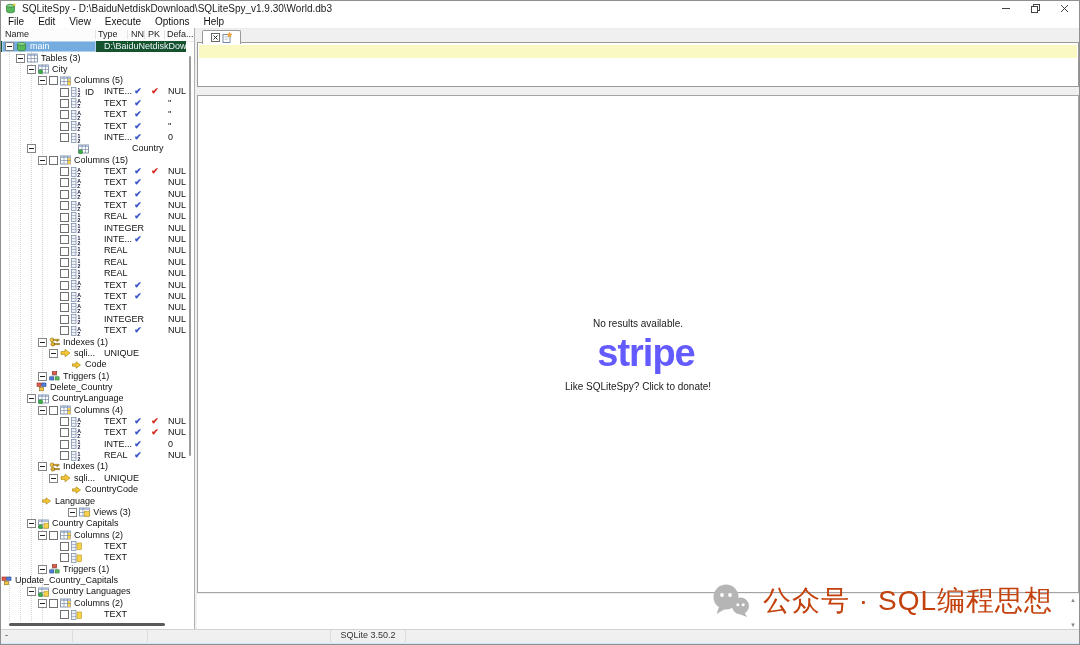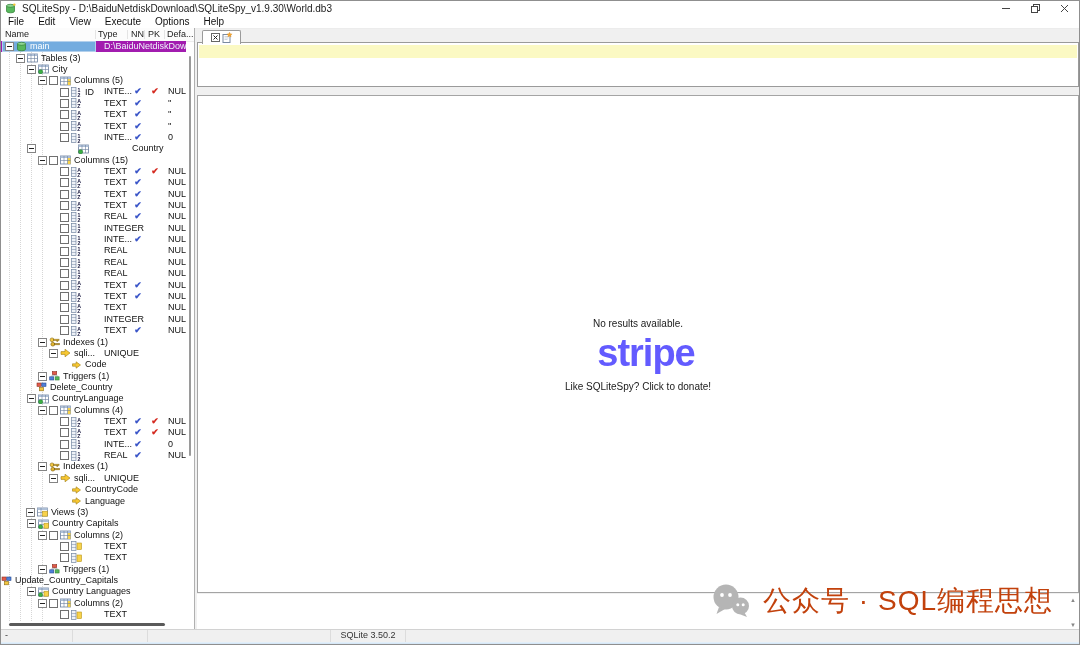--- a/index.html
+++ b/index.html
@@ -25,21 +25,21 @@
   .ncell{position:relative;display:flex;align-items:center;height:100%;z-index:1;}
   .exp{width:9px;height:9px;border:1px solid #848484;background:#fff;box-sizing:border-box;position:relative;flex:none;margin-right:2px;}
   .exp::after{content:"";position:absolute;left:1px;top:3px;width:5px;height:1px;background:#222;}
   .cb{width:9px;height:9px;border:1px solid #707070;background:#fff;box-sizing:border-box;flex:none;margin-right:2px;}
   .ticon{width:13px;height:11px;flex:none;margin-right:1px;display:flex;align-items:center;}
   .tlabel{white-space:nowrap;line-height:11px;}
   .c-type{position:absolute;left:103px;top:0;width:89px;height:100%;line-height:11.37px;overflow:hidden;white-space:nowrap;z-index:1;}
   .c-nn{position:absolute;left:128px;top:0;width:18px;text-align:center;color:#3a55c8;font-weight:bold;line-height:11.37px;z-index:1;}
   .c-pk{position:absolute;left:145px;top:0;width:18px;text-align:center;color:#d42a20;font-weight:bold;line-height:11.37px;z-index:1;}
   .c-def{position:absolute;left:167px;top:0;width:26px;line-height:11.37px;white-space:nowrap;overflow:hidden;z-index:1;}
-  .trow.sel{background:#a21caf;color:#fff;}
+  .trow.sel{background:#14532d;color:#fff;}
   .trow.sel .c-type{color:#eef4fb;}
   .selbg{position:absolute;left:1px;top:0;width:94px;height:100%;background:#74acdf;border:1px solid #b3d0ec;box-sizing:border-box;z-index:0;}
   .vthumb{position:absolute;left:188px;top:28px;width:2px;height:400px;background:#9a9a9a;border-radius:1px;}
   .hthumb{position:absolute;left:8px;top:595px;width:156px;height:3px;background:#5a5a5a;border-radius:2px;}
   
   .tab{position:absolute;left:201px;top:29px;width:37px;height:13px;background:#fff;border:1px solid #9a9a9a;border-bottom:none;border-radius:2px 2px 0 0;display:flex;align-items:center;justify-content:center;gap:2px;z-index:2;}
   .tabline{position:absolute;left:196px;top:41px;right:0;height:1px;background:#9a9a9a;z-index:1;}
   .editor{position:absolute;left:196px;top:42px;right:0;height:44px;background:#fff;border:1px solid #9a9a9a;border-top:none;box-sizing:border-box;}
   .cur-line{margin:2px 1px 0 1px;height:13px;background:#fbf9c3;}
   .results{position:absolute;left:196px;top:94px;right:0;height:498px;background:#fff;border:1px solid #a4a4a4;box-sizing:border-box;text-align:center;}
@@ -719,31 +719,31 @@
           <div class="ncell" style="padding-left: 70px;">
             <div class="ticon">
               <svg width="11" height="10" viewBox="0 0 11 10">
                 <path d="M1.5 3.8h3.6V1.8L9.5 5 5.1 8.2V6.2H1.5z" fill="#f8c832" stroke="#9c7a10" stroke-width=".6"></path>
               </svg>
             </div>
             <div class="tlabel">CountryCode</div>
           </div>
         </div>
         <div class="trow">
-          <div class="ncell" style="padding-left: 70px;">
+          <div class="ncell" style="padding-left: 40px;">
             <div class="ticon">
               <svg width="11" height="10" viewBox="0 0 11 10">
                 <path d="M1.5 3.8h3.6V1.8L9.5 5 5.1 8.2V6.2H1.5z" fill="#f8c832" stroke="#9c7a10" stroke-width=".6"></path>
               </svg>
             </div>
             <div class="tlabel">Language</div>
           </div>
         </div>
         <div class="trow">
-          <div class="ncell" style="padding-left: 25px;">
+          <div class="ncell" style="padding-left: 12px; justify-content: center;">
             <div class="exp"></div>
             <div class="ticon">
               <svg width="11" height="10" viewBox="0 0 11 10">
                 <rect x=".5" y="1" width="10" height="8" fill="#fff" stroke="#6b7f9e" stroke-width=".8"></rect>
                 <rect x=".5" y="1" width="10" height="2" fill="#aebfd6"></rect>
                 <path d="M4 1v8M.5 5.5h10" stroke="#6b7f9e" stroke-width=".6"></path>
                 <rect x="5.5" y="4.2" width="5" height="5" fill="#f8d24a" stroke="#b8951a" stroke-width=".6"></rect>
               </svg>
             </div>
             <div class="tlabel">Views (3)</div>

